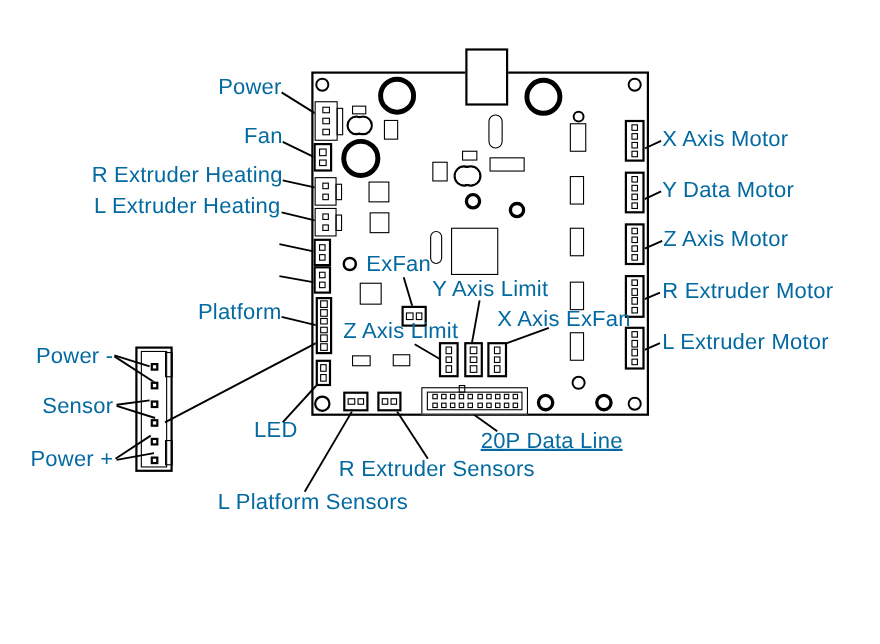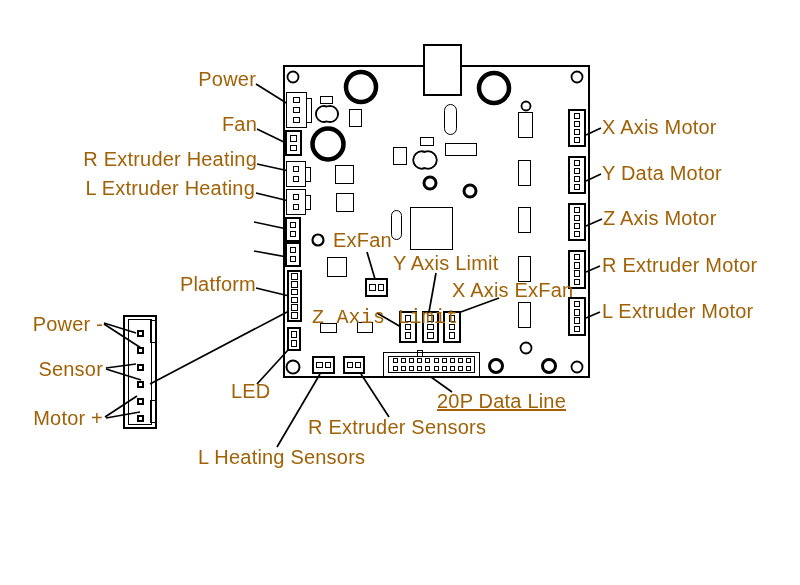--- a/index.html
+++ b/index.html
@@ -1,17 +1,17 @@
 <!DOCTYPE html>
 <html><head>
 <meta charset="utf-8">
 <style>
   html,body{margin:0;padding:0;background:#fff;}
   .stage{position:relative;width:800px;height:585px;background:#ffffff;overflow:hidden;
-         font-family:"Liberation Sans", sans-serif;color:#a16207;}
+         font-family:"Liberation Sans", sans-serif;color:#0369a1;}
   .overlay{position:absolute;left:0;top:0;z-index:1;}
   .pcb{position:absolute;left:283px;top:65px;width:307px;height:313px;
        box-sizing:border-box;border:2px solid #000;background:#fff;z-index:0;}
   
   .part{position:absolute;box-sizing:border-box;border:1.8px solid #000;background:transparent;z-index:2;}
   .solid{background:#fff;}
   .cap{border-radius:8px;}
   
   .conn{position:absolute;box-sizing:border-box;border:2.8px solid #000;background:#fff;z-index:2;
         display:flex;flex-direction:column;justify-content:space-evenly;align-items:center;}
@@ -278,24 +278,24 @@
 
   <span class="lbl" style="left:602px;top:127px;">X Axis Motor</span>
   <span class="lbl" style="left:602px;top:173px;">Y Data Motor</span>
   <span class="lbl" style="left:603px;top:218px;">Z Axis Motor</span>
   <span class="lbl" style="left:602px;top:265px;">R Extruder Motor</span>
   <span class="lbl" style="left:602px;top:311px;">L Extruder Motor</span>
 
   <span class="lbl" style="left:333px;top:240px;">ExFan</span>
   <span class="lbl" style="left:393px;top:263px;">Y Axis Limit</span>
   <span class="lbl" style="left:452px;top:290px;">X Axis ExFan</span>
-  <span class="lbl" style="left:312px;top:318px;font-family:Liberation Mono, monospace;">Z Axis Limit</span>
+  <span class="lbl" style="left:312px;top:301px;">Z Axis Limit</span>
 
   <span class="lbl" style="left:231px;top:391px;">LED</span>
   <span class="lbl" style="left:437px;top:401px;text-decoration:underline;">20P Data Line</span>
   <span class="lbl" style="left:308px;top:427px;">R Extruder Sensors</span>
-  <span class="lbl" style="left:198px;top:457px;">L Heating Sensors</span>
+  <span class="lbl" style="left:198px;top:457px;">L Platform Sensors</span>
 
   <span class="lbl ra" style="left:103px;top:324px;">Power -</span>
   <span class="lbl ra" style="left:103px;top:369px;">Sensor</span>
-  <span class="lbl ra" style="left:103px;top:418px;">Motor +</span>
+  <span class="lbl ra" style="left:103px;top:418px;">Power +</span>
 
 </div>
 
 </body></html>

